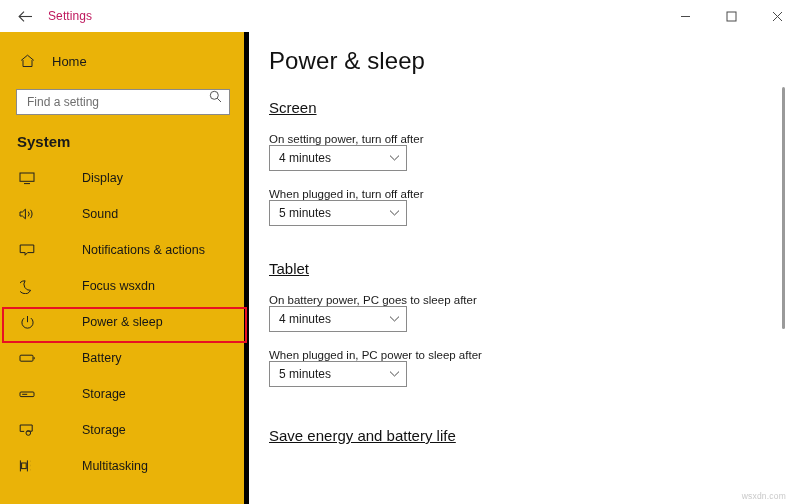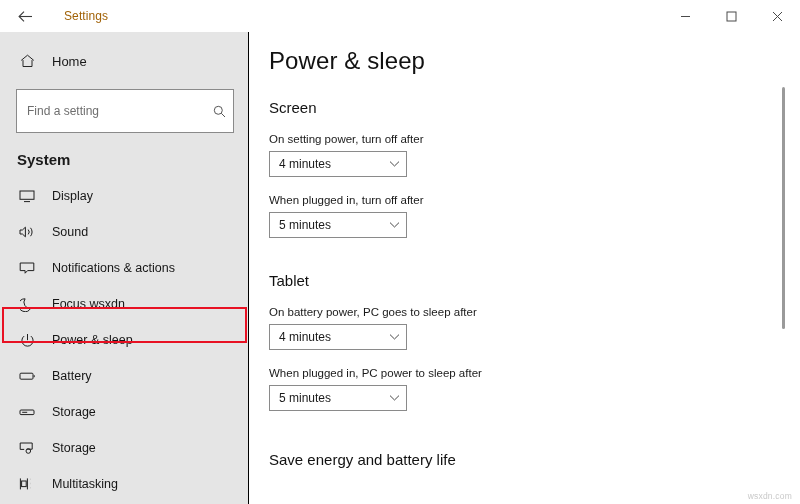--- a/index.html
+++ b/index.html
@@ -27,23 +27,23 @@
     background: #ffffff;
   }
   .back-btn {
     width: 34px; height: 30px;
     margin-left: 8px;
     display: flex; align-items: center; justify-content: center;
     color: #3b3b3b;
   }
   .back-btn svg { display: block; }
   .win-title {
-    margin-left: 22px;
+    margin-left: 6px;
     font-size: 12px;
-    color: #a16207;
+    color: #be185d;
     letter-spacing: .1px;
   }
   .win-controls {
     position: absolute;
     right: 0; top: 0;
     height: 32px;
     display: flex;
   }
   .win-btn {
     width: 46px; height: 32px;
@@ -57,22 +57,22 @@
     flex: 1 1 auto;
     display: flex;
     min-height: 0;
     position: relative;
   }
 
   
   .sidebar {
     width: 249px;
     flex: 0 0 249px;
-    background: #e5e5e5;
-    border-right: 1px solid #000000;
+    background: #eab308;
+    border-right: 5px solid #000000;
     position: relative;
     padding-top: 0;
   }
   .home-row {
     display: flex;
     align-items: center;
     height: 30px;
     margin-top: 14px;
     padding-left: 17px;
   }
@@ -82,25 +82,25 @@
     color: #262626;
     flex: 0 0 20px;
   }
   .home-row .lbl {
     margin-left: 15px;
     font-size: 13px;
     color: #1a1a1a;
   }
   .search-wrap {
     margin: 13px 14px 0 16px;
-    height: 44px;
+    height: 26px;
     border: 1px solid #8a8a8a;
     background: #ffffff;
     display: flex;
-    align-items: center;
+    align-items: flex-start;
     padding: 0 7px 0 10px;
     gap: 19px;
   }
   .search-wrap input {
     flex: 1 1 auto;
     border: none; outline: none;
     font-family: inherit;
     font-size: 12px;
     color: #333;
     background: transparent;
@@ -116,20 +116,21 @@
     color: #1a1a1a;
   }
 
   .nav-list { margin-top: 10px; }
   .nav-item {
     display: flex;
     align-items: center;
     height: 36px;
     padding-left: 17px;
     position: relative;
+    gap: 30px;
   }
   .nav-item .ico {
     width: 20px; height: 20px;
     flex: 0 0 20px;
     display: flex; align-items: center; justify-content: center;
     color: #1f1f1f;
   }
   .nav-item .lbl {
     margin-left: 15px;
     font-size: 12.5px;
@@ -157,32 +158,32 @@
     font-weight: normal;
     color: #111;
     margin-top: 15px;
     margin-left: 0;
     letter-spacing: .1px;
   }
   .section-head {
     font-size: 15px;
     color: #111;
     font-weight: normal;
+    text-decoration: underline;
   }
   .s-screen { margin-top: 24px; }
   .s-sleep { margin-top: 34px; }
   .s-save  { margin-top: 40px; }
 
   .field-label {
     font-size: 11.5px;
     color: #1a1a1a;
     margin-top: 17px;
   }
   .combo {
-    margin-top: 6px;
     width: 138px;
     height: 26px;
     border: 1px solid #8a8a8a;
     background: #ffffff;
     display: flex;
     align-items: center;
     padding: 0 6px 0 9px;
     gap: 38px;
   }
   .combo .val {
@@ -206,21 +207,21 @@
     right: 15px;
     top: 55px;
     width: 3px;
     height: 242px;
     background: #9a9a9a;
     border-radius: 2px;
   }
 
   .watermark {
     position: absolute;
-    right: 8px;
+    right: 14px;
     bottom: 3px;
     font-size: 8.5px;
     color: #c9c9c9;
     letter-spacing: .2px;
   }
 </style>
 </head>
 <body>
 
 <div id="app">

